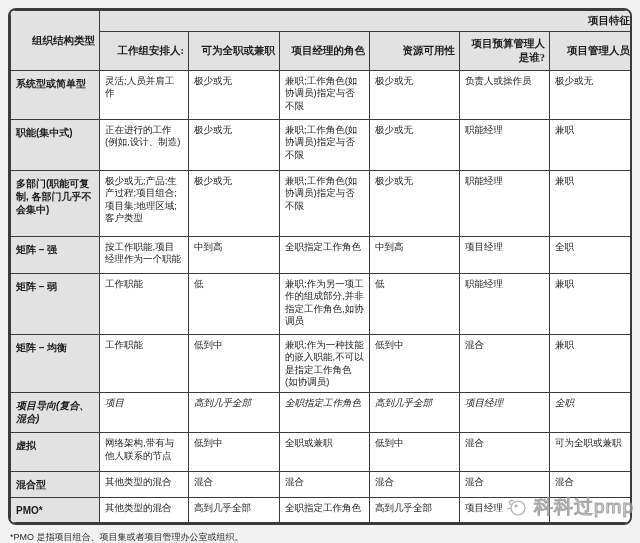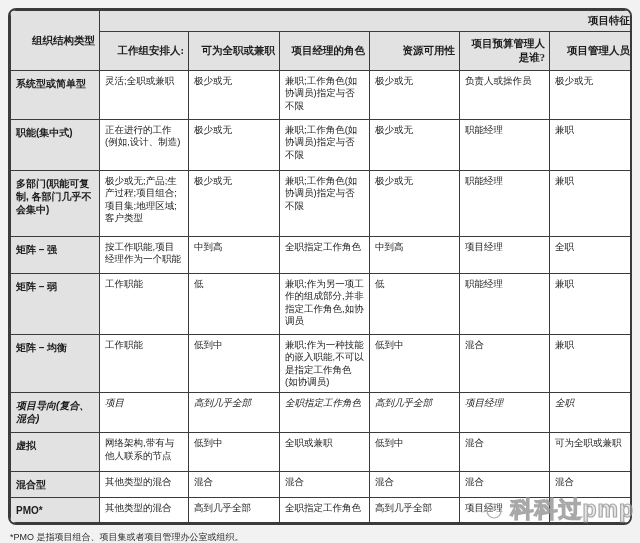--- a/index.html
+++ b/index.html
@@ -60,22 +60,22 @@
     position:absolute;
     right:6px;
     top:494px;
     display:flex;
     align-items:center;
     gap:4px;
     pointer-events:none;
     opacity:.85;
   }
   .watermark .wm-text{
-    font-size:23px;
-    font-weight:bold;
+    font-size:19px;
+    font-weight:normal;
     letter-spacing:1px;
     color:rgba(255,255,255,0.25);
     -webkit-text-stroke:1.2px #9a9a9a;
     text-shadow:0 0 1px rgba(150,150,150,.4);
   }
   .wm-icon svg{display:block;}
 </style>
 </head>
 <body>
 
@@ -101,21 +101,21 @@
           <th>可为全职或兼职</th>
           <th>项目经理的角色</th>
           <th>资源可用性</th>
           <th>项目预算管理人是谁?</th>
           <th>项目管理人员</th>
         </tr>
       </thead>
       <tbody>
           <tr style="height: 49px;">
             <th class="rowhead">系统型或简单型</th>
-            <td>灵活;全职或兼职</td>
+            <td>灵活;人员并肩工作</td>
             <td>极少或无</td>
             <td>兼职;工作角色(如协调员)指定与否不限</td>
             <td>极少或无</td>
             <td>负责人或操作员</td>
             <td>极少或无</td>
           </tr>
           <tr style="height: 51px; margin-left: 47px;">
             <th class="rowhead">职能(集中式)</th>
             <td>正在进行的工作(例如,设计、制造)</td>
             <td>极少或无</td>

